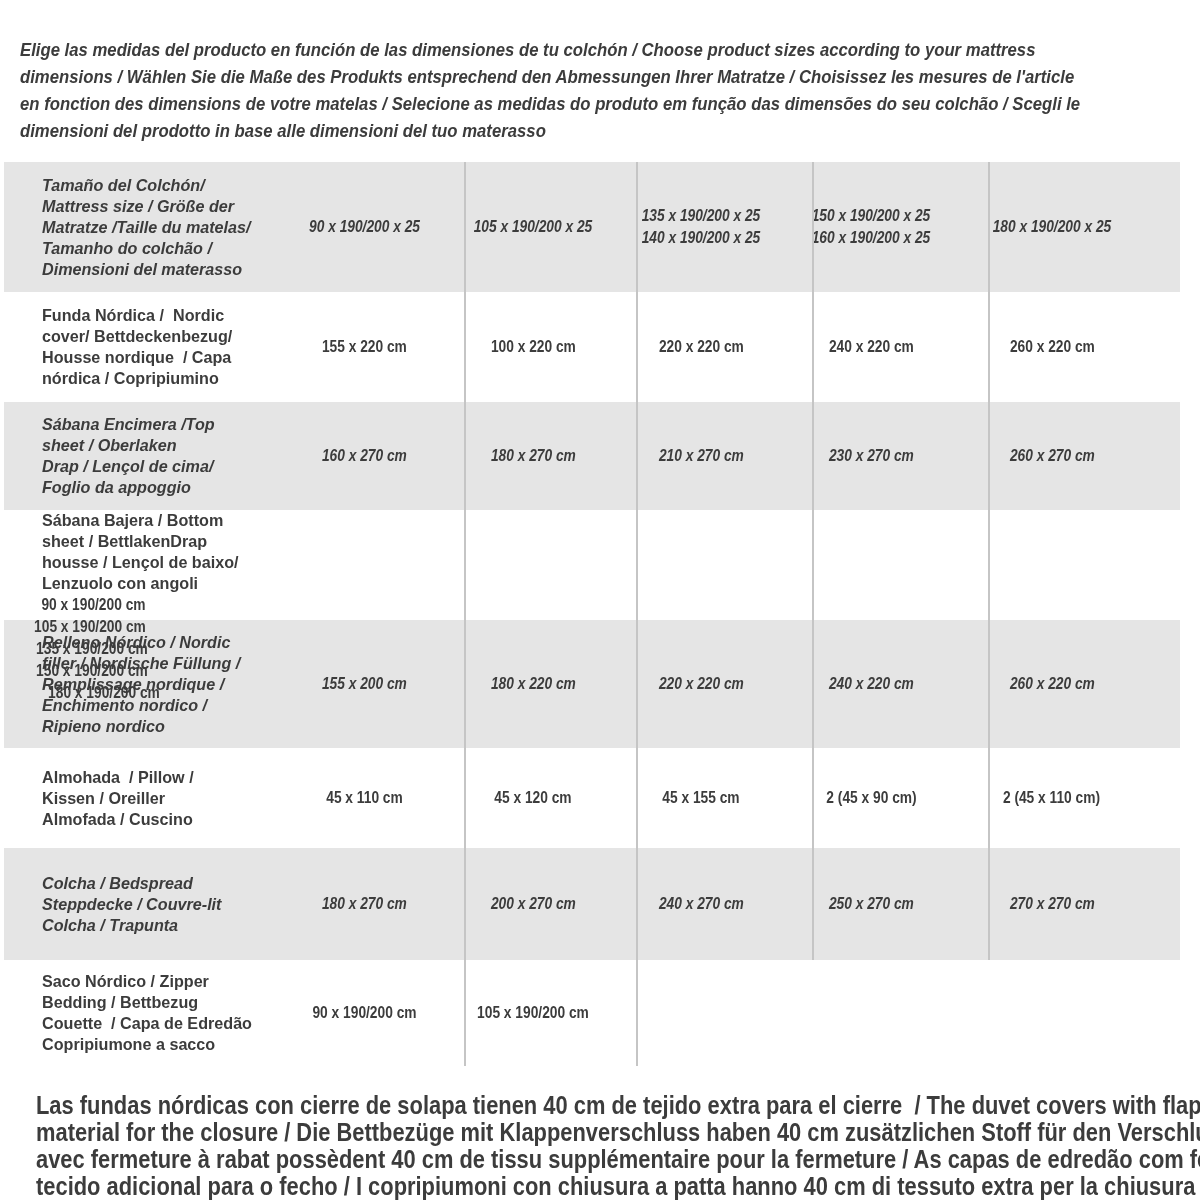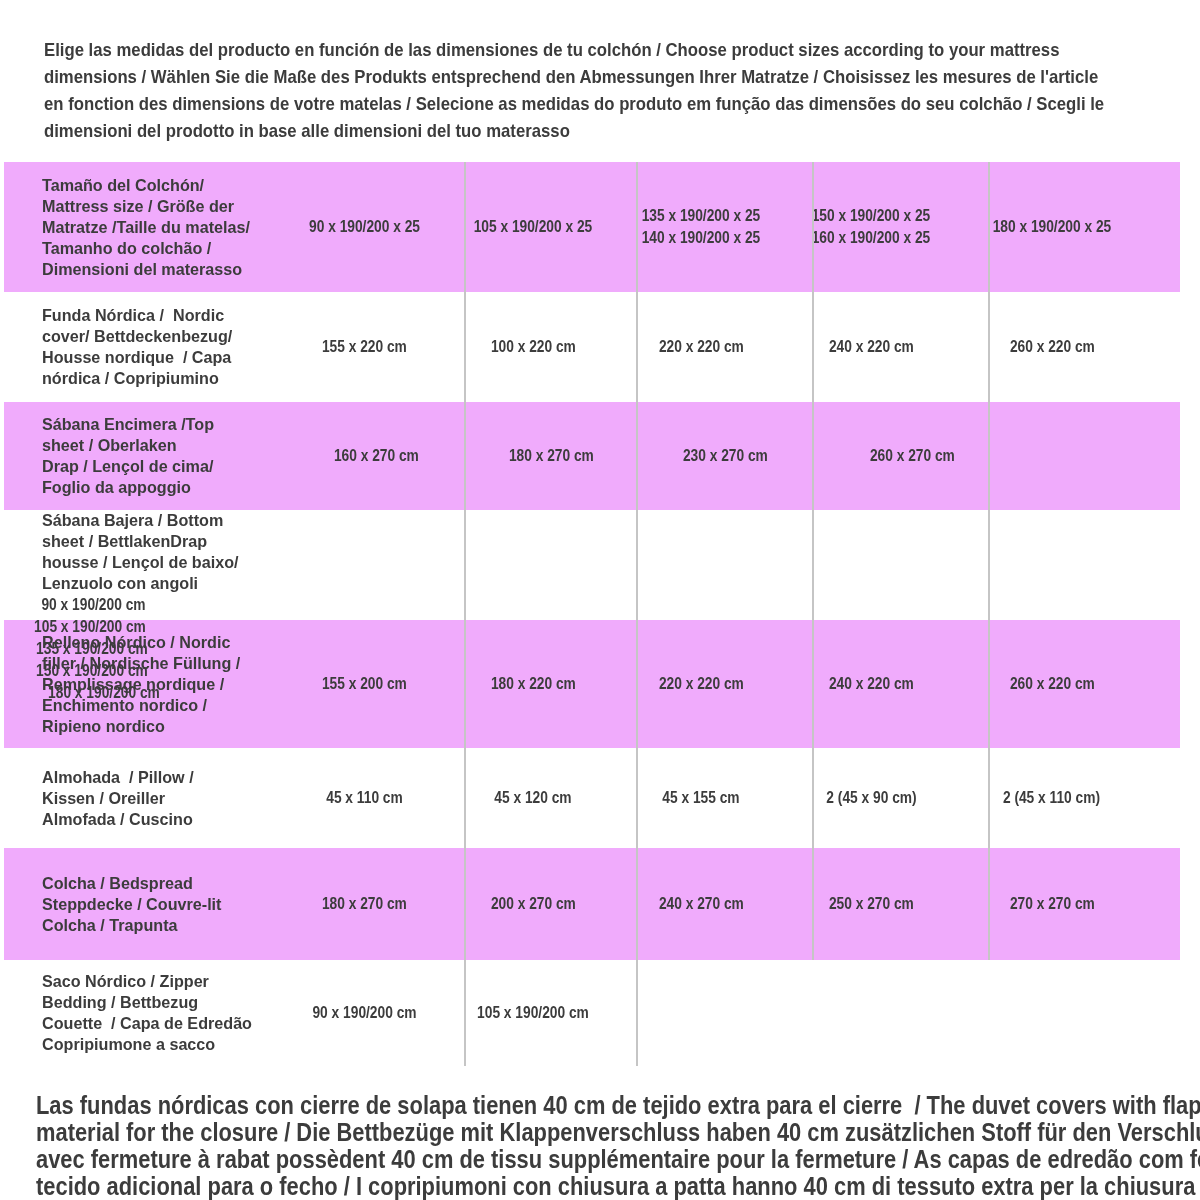--- a/index.html
+++ b/index.html
@@ -3,38 +3,38 @@
 <meta charset="utf-8">
 <style>
   html,body { margin:0; padding:0; }
   body {
     width:1200px; height:1200px; background:#ffffff;
     font-family:"Liberation Sans", sans-serif;
     font-weight:bold; color:#3c3c3c;
     overflow:hidden;
   }
   .intro {
-    margin:36px 44px 0 44px;
-    font-size:19px; line-height:27px;
+    margin:36px 44px 0 20px;
+    font-size:19px; line-height:27px;font-style:italic;
   }
   .foot {
     margin:26px 36px 0 36px;
     font-size:26px; line-height:27px;
   }
   .pre-txt { white-space:pre; display:block; }
   .intro .pre-txt { transform:scaleX(0.88); transform-origin:left top; }
   .foot  .pre-txt { transform:scaleX(0.842); transform-origin:left top; }
 
   .sizes-table {
     position:relative;
     margin:18px 0 0 4px;
     width:1176px;
   }
   .trow { display:flex; }
-  .trow.alt { background:#f0abfc; }
+  .trow.alt { background:#e5e5e5;font-style:italic; }
   .trow:nth-child(1){ height:130px; }
   .trow:nth-child(2){ height:110px; }
   .trow:nth-child(3){ height:108px; }
   .trow:nth-child(4){ height:110px;flex-direction:column; }
   .trow:nth-child(5){ height:128px; }
   .trow:nth-child(6){ height:100px; }
   .trow:nth-child(7){ height:112px; }
   .trow:nth-child(8){ height:106px; }
 
   .cell { display:flex; align-items:center; box-sizing:border-box; }
@@ -134,20 +134,23 @@
 sheet / Oberlaken
 Drap / Lençol de cima/
 Foglio da appoggio</span>
         </div>
       <div class="cell val c1">
           <span class="pre-txt">160 x 270 cm</span>
         </div>
       <div class="cell val c2">
           <span class="pre-txt">180 x 270 cm</span>
         </div>
+      <div class="cell val c3">
+          <span class="pre-txt">210 x 270 cm</span>
+        </div>
       <div class="cell val c4">
           <span class="pre-txt">230 x 270 cm</span>
         </div>
       <div class="cell val c5">
           <span class="pre-txt">260 x 270 cm</span>
         </div>
     </div>
 
     <div class="trow">
       <div class="cell lab">

